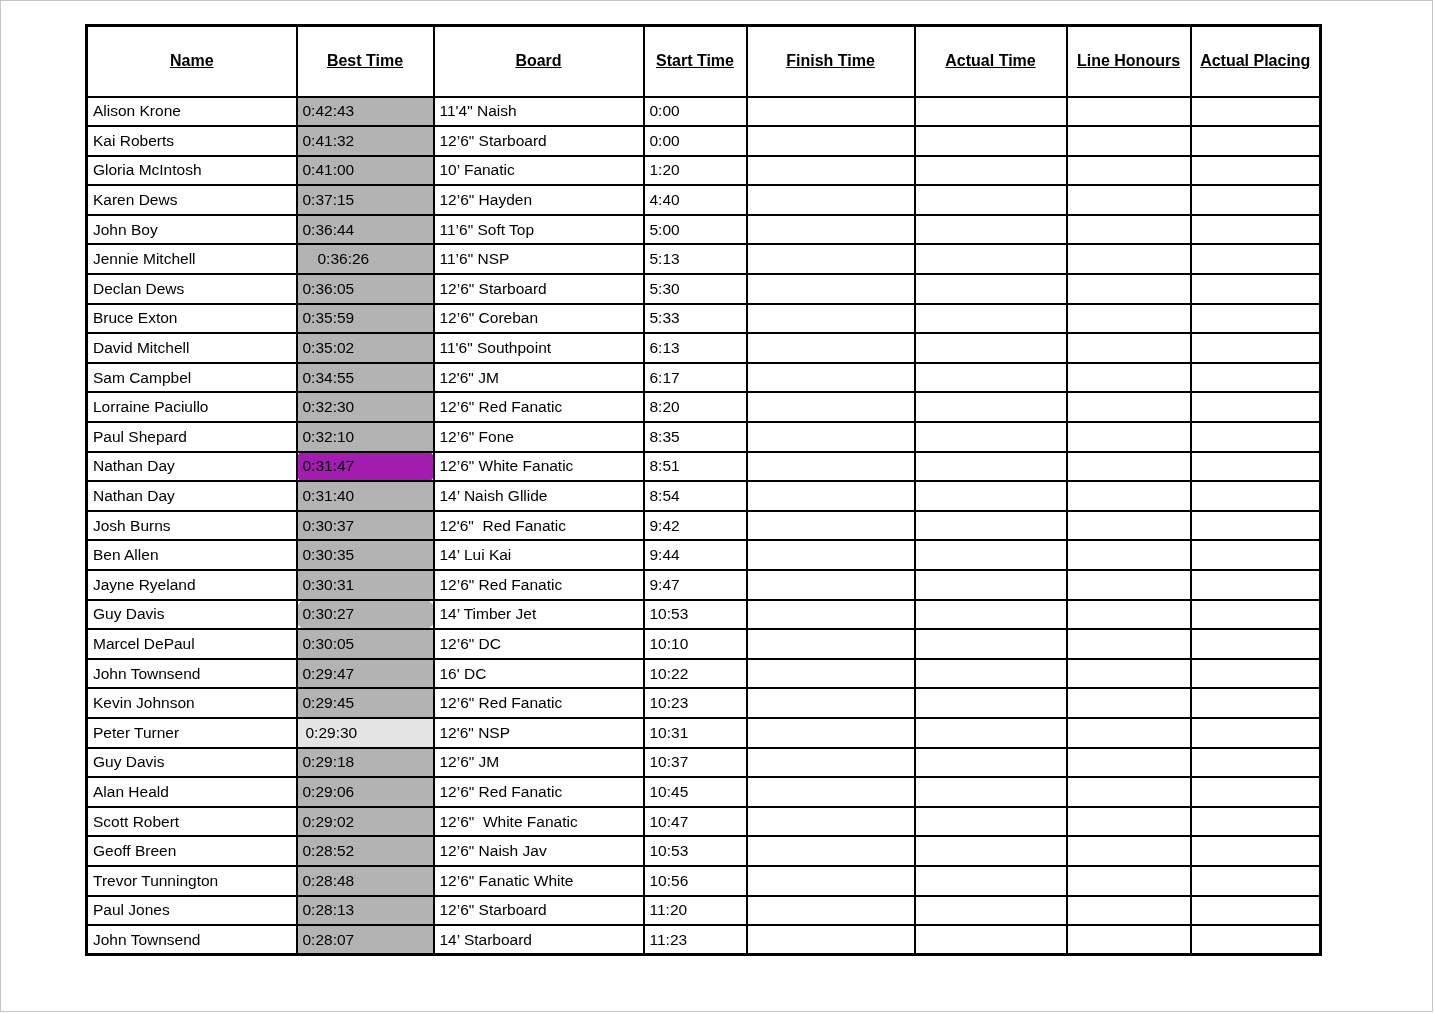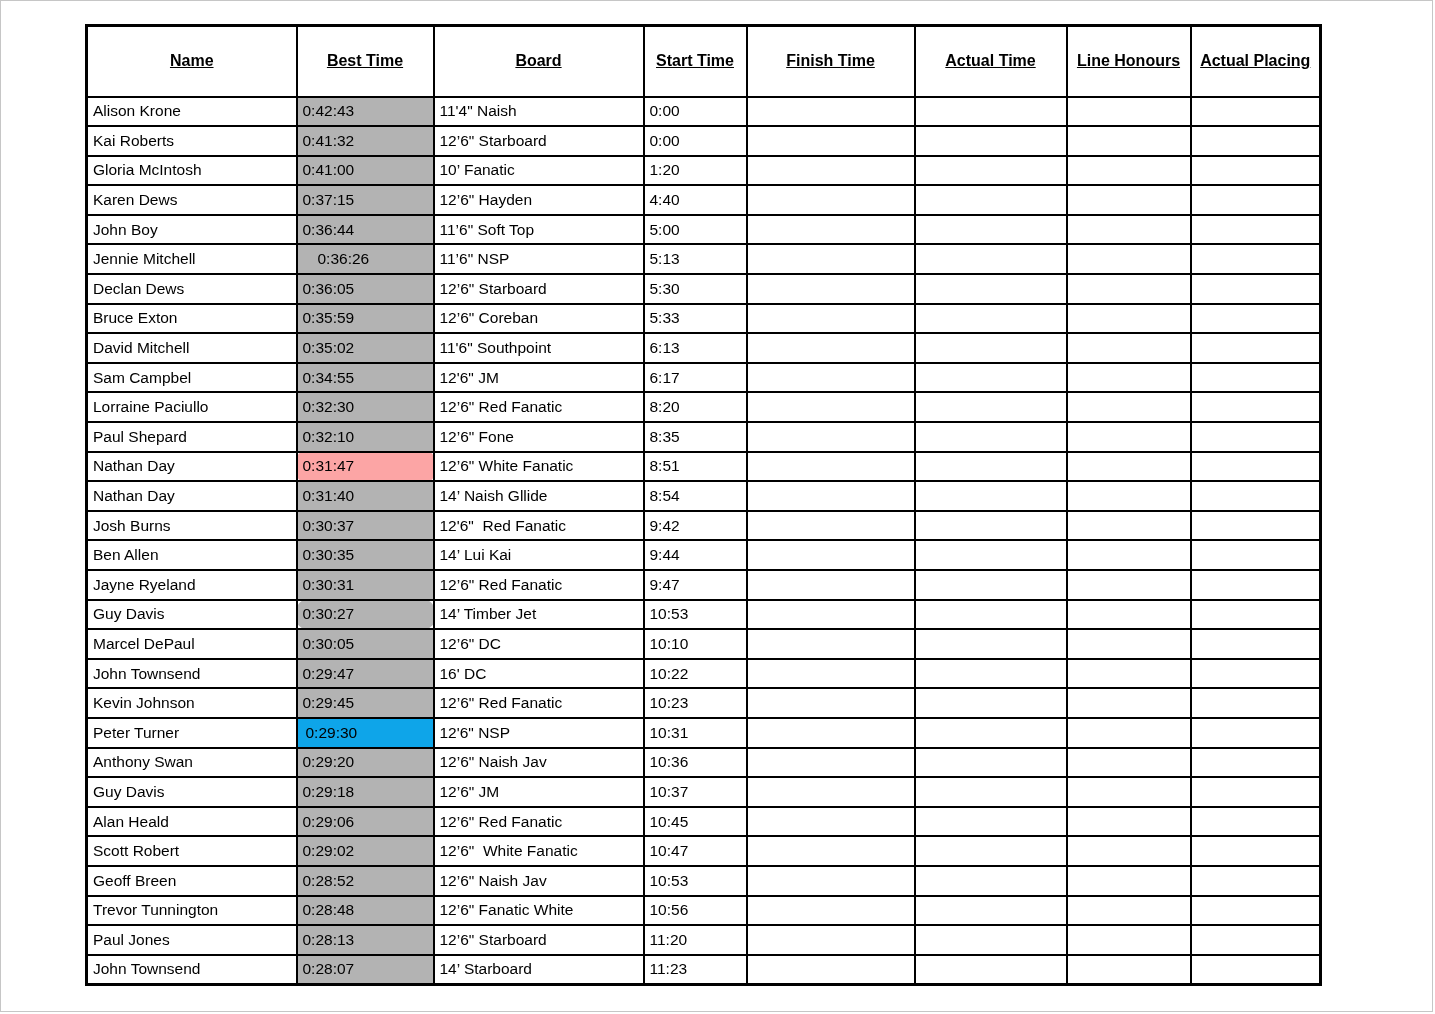--- a/index.html
+++ b/index.html
@@ -192,21 +192,21 @@
           <td class="best_time" style="background: rgb(179, 179, 179);">0:32:10</td>
           <td class="board">12’6" Fone</td>
           <td class="start_time">8:35</td>
           <td class="finish_time"></td>
           <td class="actual_time"></td>
           <td class="line_honours"></td>
           <td class="actual_placing"></td>
         </tr>
         <tr>
           <td class="name">Nathan Day</td>
-          <td class="best_time" style="background: #fca5a5; border-radius: 6px;">0:31:47</td>
+          <td class="best_time" style="background: #a21caf; border-radius: 6px;">0:31:47</td>
           <td class="board">12’6" White Fanatic</td>
           <td class="start_time">8:51</td>
           <td class="finish_time"></td>
           <td class="actual_time"></td>
           <td class="line_honours"></td>
           <td class="actual_placing"></td>
         </tr>
         <tr>
           <td class="name">Nathan Day</td>
           <td class="best_time" style="background: rgb(179, 179, 179);">0:31:40</td>
@@ -282,33 +282,23 @@
           <td class="best_time" style="background: rgb(179, 179, 179);">0:29:45</td>
           <td class="board">12’6" Red Fanatic</td>
           <td class="start_time">10:23</td>
           <td class="finish_time"></td>
           <td class="actual_time"></td>
           <td class="line_honours"></td>
           <td class="actual_placing"></td>
         </tr>
         <tr>
           <td class="name">Peter Turner</td>
-          <td class="best_time" style="background: #0ea5e9; padding-left: 8px;">0:29:30</td>
+          <td class="best_time" style="background: #e5e5e5; padding-left: 8px;">0:29:30</td>
           <td class="board">12'6" NSP</td>
           <td class="start_time">10:31</td>
-          <td class="finish_time"></td>
-          <td class="actual_time"></td>
-          <td class="line_honours"></td>
-          <td class="actual_placing"></td>
-        </tr>
-        <tr>
-          <td class="name">Anthony Swan</td>
-          <td class="best_time" style="background: rgb(179, 179, 179);">0:29:20</td>
-          <td class="board">12’6" Naish Jav</td>
-          <td class="start_time">10:36</td>
           <td class="finish_time"></td>
           <td class="actual_time"></td>
           <td class="line_honours"></td>
           <td class="actual_placing"></td>
         </tr>
         <tr>
           <td class="name">Guy Davis</td>
           <td class="best_time" style="background: rgb(179, 179, 179);">0:29:18</td>
           <td class="board">12’6" JM</td>
           <td class="start_time">10:37</td>

